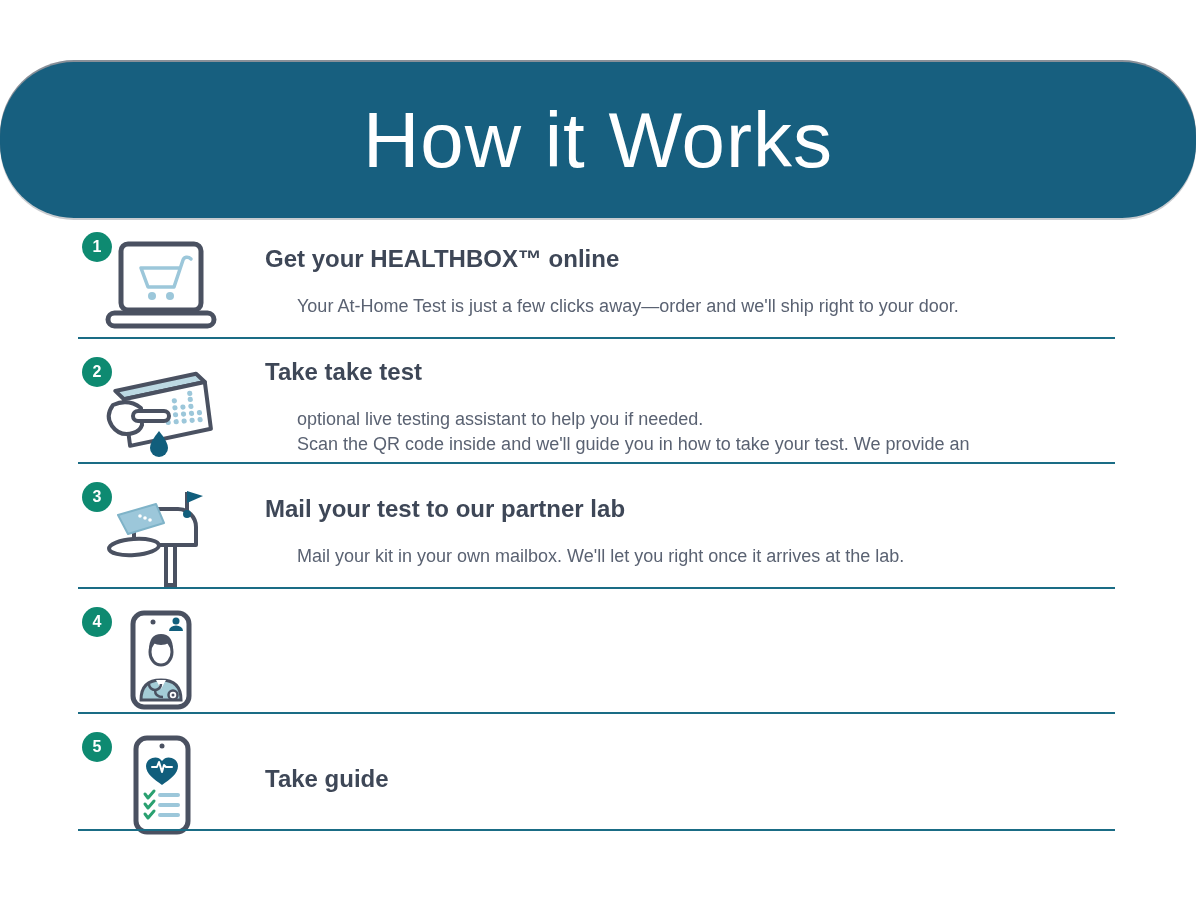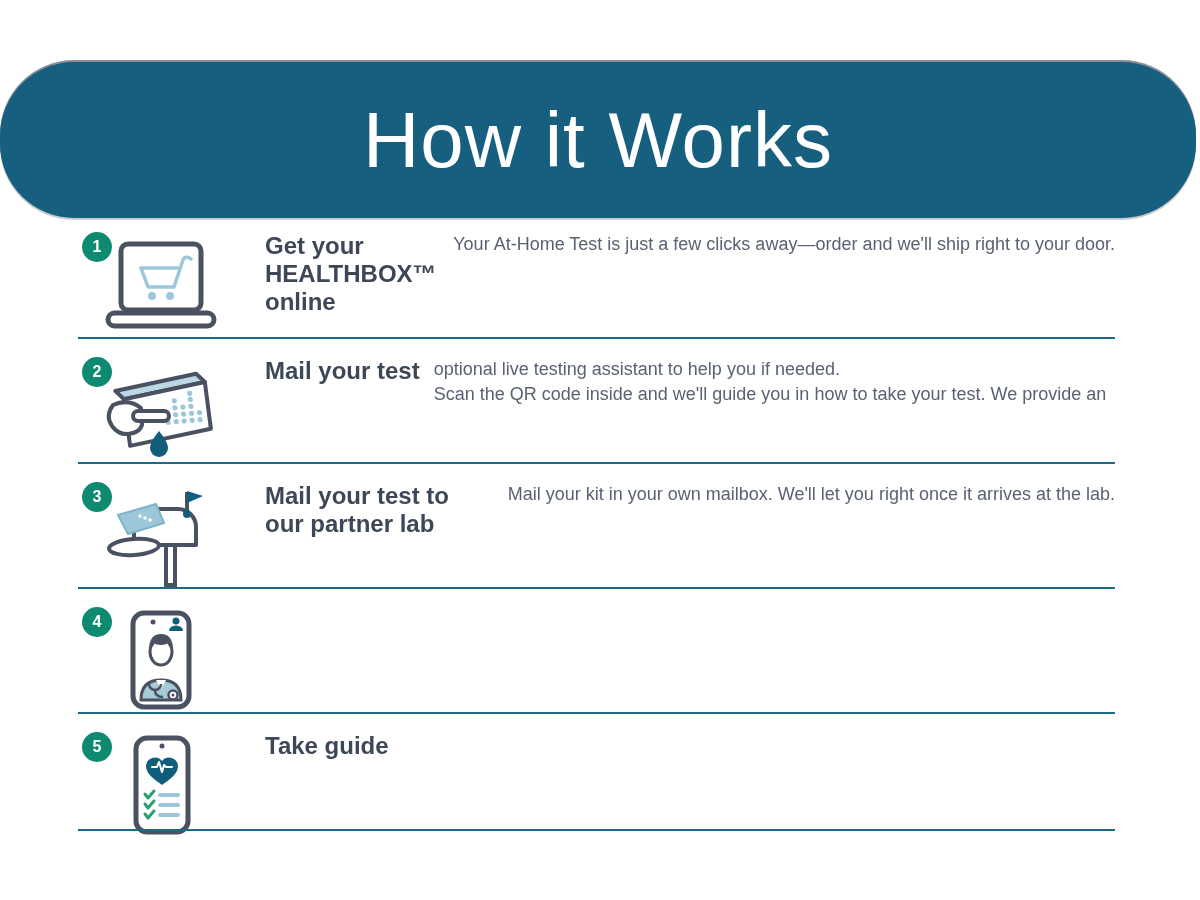--- a/index.html
+++ b/index.html
@@ -26,26 +26,26 @@
     position:absolute;left:4px;top:0;width:30px;height:30px;border-radius:50%;
     background:#0e8a71;color:#ffffff;font-size:16px;font-weight:bold;
     display:flex;align-items:center;justify-content:center;
   }
   .icon-wrap{
     position:absolute;left:22px;top:2px;width:122px;height:102px;
     display:flex;align-items:center;justify-content:center;
   }
   .step-text{
     position:absolute;left:187px;top:0;bottom:6px;right:0;
-    display:flex;justify-content:flex-start;gap:14px;
+    display:flex;flex-direction:column;justify-content:center;gap:14px;
   }
   .step-title{
     font-size:24px;font-weight:bold;color:#3e4757;margin:0 0 7px 0;line-height:28px;
   }
-  .step-desc{font-size:18px;color:#5a6272;line-height:25px;}
+  .step-desc{font-size:18px;color:#5a6272;line-height:25px;margin-left:32px;}
   .desc-line{white-space:nowrap;}
   .divider{
     position:absolute;left:78px;width:1037px;height:2px;background:#1a6c85;
   }
   .d1{top:337px}.d2{top:462px}.d3{top:587px}.d4{top:712px}.d5{top:829px}
 </style>
 </head>
 <body>
 
 <div class="banner">
@@ -98,21 +98,21 @@
             <circle cx="98" cy="64" r="2.6"></circle>
               <circle cx="98" cy="57" r="2.6"></circle>
           </g>
         </g>
         <path d="M12 46 q-8 11 -1 21 q8 11 21 7 q7 -2 9 -8 l-1 -17 q-13 -10 -28 -3 z" fill="#ffffff" stroke="#4a5161" stroke-width="4" stroke-linejoin="round"></path>
         <rect x="32" y="52" width="36" height="10" rx="5" fill="#ffffff" stroke="#4a5161" stroke-width="4"></rect>
         <path d="M58 72 q9 11 9 17 a9 9 0 1 1 -18 0 q0 -6 9 -17 z" fill="#115e7c"></path>
       </svg>
     </div>
     <div class="step-text">
-      <div class="step-title">Mail your test</div>
+      <div class="step-title">Take take test</div>
       <div class="step-desc">
         <div class="desc-line">optional live testing assistant to help you if needed.</div>
         <div class="desc-line">Scan the QR code inside and we'll guide you in how to take your test.  We provide an</div>
       </div>
     </div>
   </div>
 
   <div class="step step3">
     <div class="badge">3</div>
     <div class="icon-wrap">

